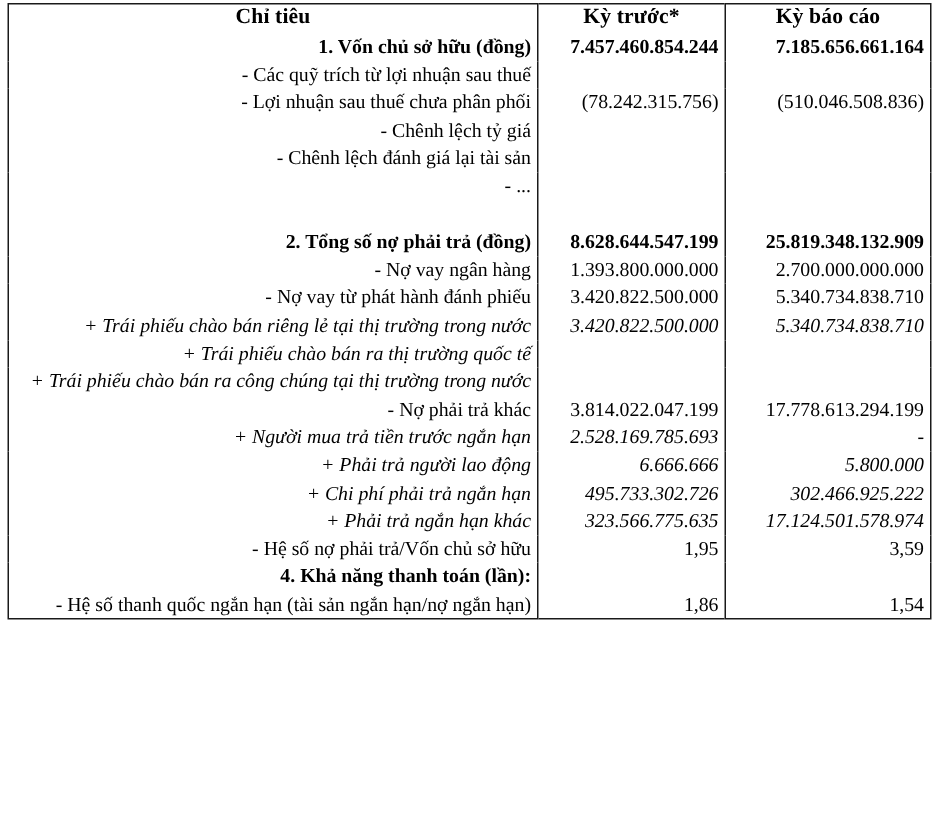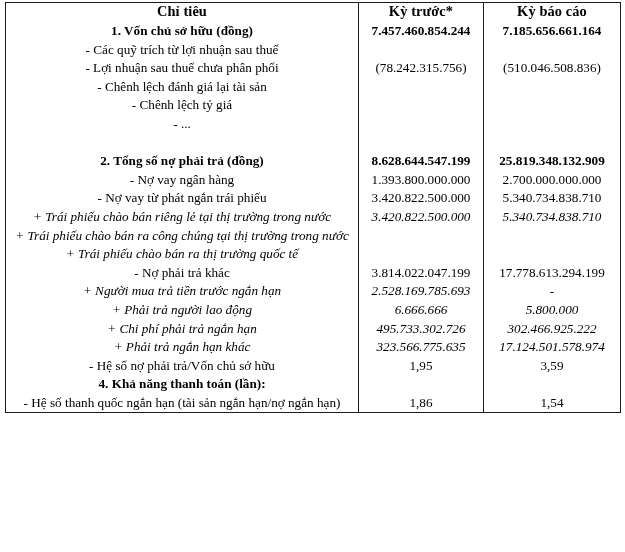--- a/index.html
+++ b/index.html
@@ -51,26 +51,26 @@
     border-bottom: 1px solid #1a1a1a;
     text-align: center;
     font-weight: bold;
     font-size: 14.4px;
     padding: 5px 4px 5px 4px;
     letter-spacing: 0.1px;
   }
 
   
   tbody td.label {
-    text-align: center;
+    text-align: right;
     padding: 0 4px 0 4px;
     line-height: 18.6px;
   }
   tbody td.num {
-    text-align: center;
+    text-align: right;
     padding: 0 4px 0 4px;
     line-height: 18.6px;
     white-space: nowrap;
   }
 
   tbody tr:first-child td { padding-top: 2px; }
 
   
   .t-bold   { font-weight: bold; }
   .t-italic { font-style: italic; }
@@ -114,28 +114,28 @@
         </tr>
         <tr>
           <td class="label ">
             <span class="label-text">- Lợi nhuận sau thuế chưa phân phối</span>
           </td>
           <td class="num ">(78.242.315.756)</td>
           <td class="num ">(510.046.508.836)</td>
         </tr>
         <tr>
           <td class="label ">
+            <span class="label-text">- Chênh lệch tỷ giá</span>
+          </td>
+          <td class="num "></td>
+          <td class="num "></td>
+        </tr>
+        <tr>
+          <td class="label ">
             <span class="label-text">- Chênh lệch đánh giá lại tài sản</span>
-          </td>
-          <td class="num "></td>
-          <td class="num "></td>
-        </tr>
-        <tr>
-          <td class="label ">
-            <span class="label-text">- Chênh lệch tỷ giá</span>
           </td>
           <td class="num "></td>
           <td class="num "></td>
         </tr>
         <tr>
           <td class="label ">
             <span class="label-text">- ...</span>
             <span class="blank-line"></span>
           </td>
           <td class="num "></td>
@@ -150,42 +150,42 @@
         </tr>
         <tr>
           <td class="label ">
             <span class="label-text">- Nợ vay ngân hàng</span>
           </td>
           <td class="num ">1.393.800.000.000</td>
           <td class="num ">2.700.000.000.000</td>
         </tr>
         <tr>
           <td class="label ">
-            <span class="label-text">- Nợ vay từ phát ngắn trái phiếu</span>
+            <span class="label-text">- Nợ vay từ phát hành đánh phiếu</span>
           </td>
           <td class="num ">3.420.822.500.000</td>
           <td class="num ">5.340.734.838.710</td>
         </tr>
         <tr>
           <td class="label t-italic">
             <span class="label-text">+ Trái phiếu chào bán riêng lẻ tại thị trường trong nước</span>
           </td>
           <td class="num t-italic">3.420.822.500.000</td>
           <td class="num t-italic">5.340.734.838.710</td>
         </tr>
         <tr>
           <td class="label t-italic">
+            <span class="label-text">+ Trái phiếu chào bán ra thị trường quốc tế</span>
+          </td>
+          <td class="num t-italic"></td>
+          <td class="num t-italic"></td>
+        </tr>
+        <tr>
+          <td class="label t-italic">
             <span class="label-text">+ Trái phiếu chào bán ra công chúng tại thị trường trong nước</span>
-          </td>
-          <td class="num t-italic"></td>
-          <td class="num t-italic"></td>
-        </tr>
-        <tr>
-          <td class="label t-italic">
-            <span class="label-text">+ Trái phiếu chào bán ra thị trường quốc tế</span>
           </td>
           <td class="num t-italic"></td>
           <td class="num t-italic"></td>
         </tr>
         <tr>
           <td class="label ">
             <span class="label-text">- Nợ phải trả khác</span>
           </td>
           <td class="num ">3.814.022.047.199</td>
           <td class="num ">17.778.613.294.199</td>

